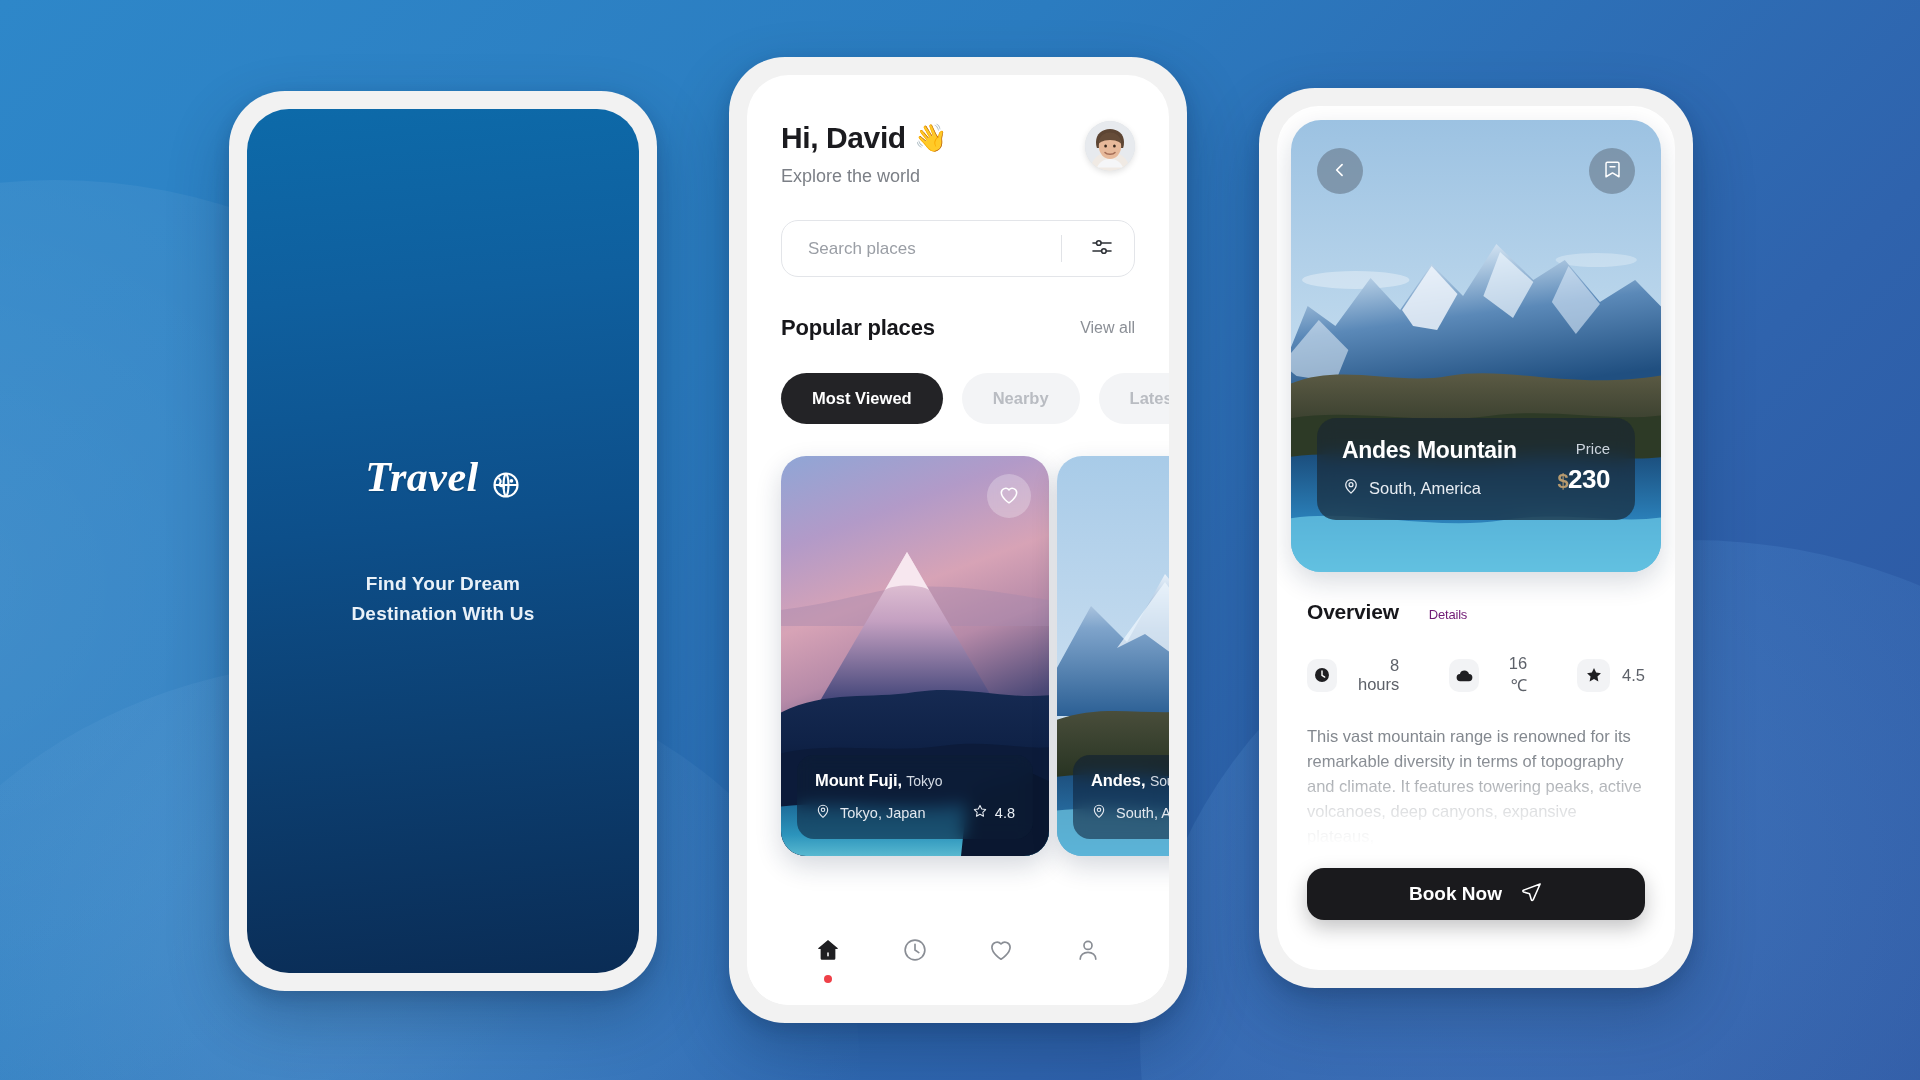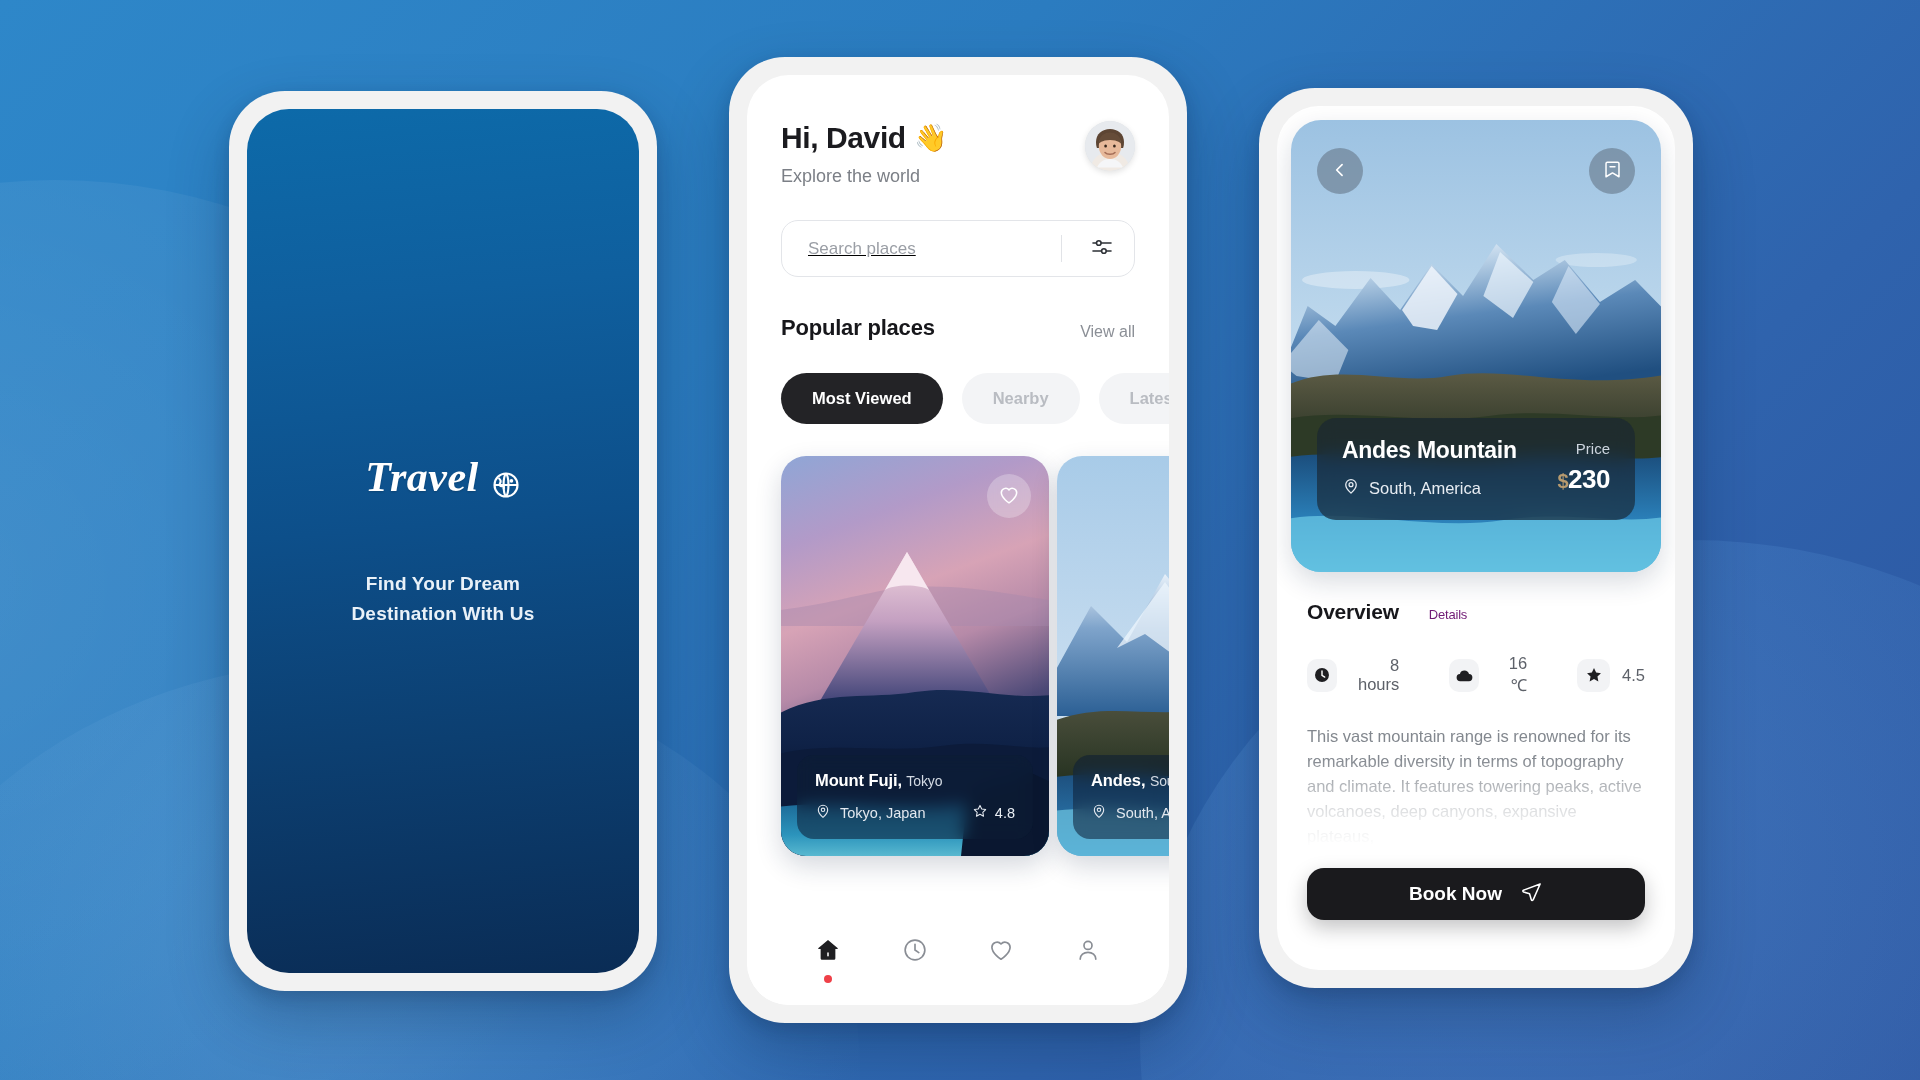--- a/index.html
+++ b/index.html
@@ -72,29 +72,29 @@
   .greet-title { font-size:30px; font-weight:700; color:#1b1b1f; letter-spacing:-0.4px; display:flex; align-items:center; gap:9px; }
   .wave { font-size:27px; line-height:1; }
   .greet-sub { margin-top:11px; font-size:18px; color:#7b7f86; font-weight:400; }
   .avatar {
     width:50px; height:50px; border-radius:50%; overflow:hidden; flex:0 0 auto;
     background:#dfe3e8; box-shadow:0 2px 6px rgba(0,0,0,0.12); position:relative;
   }
   .avatar svg { display:block; width:100%; height:100%; }
 
   .search-row { margin-top:33px; display:flex; align-items:center;
-    border:1.5px solid #e3e5e9; border-radius:17px; height:57px; padding:0 6px 0 26px;text-decoration:underline; }
+    border:1.5px solid #e3e5e9; border-radius:17px; height:57px; padding:0 6px 0 26px; }
   .search-input { flex:1; border:none; outline:none; font-size:17px; color:#4a4d53;
     font-family:"Liberation Sans", sans-serif; background:transparent; }
   .search-input::placeholder { color:#9a9ea5; }
   .search-divider { width:1.5px; height:27px; background:#e1e3e7; margin-right:20px; }
   .filter-btn { width:40px; height:40px; display:flex; align-items:center; justify-content:center;
     background:transparent; border:none; cursor:pointer; margin-right:6px; }
 
-  .section-row { margin-top:38px; display:flex; align-items:flex-end; justify-content:space-between; }
+  .section-row { margin-top:38px; display:flex; align-items:center; justify-content:space-between; }
   .section-title { font-size:22px; font-weight:700; color:#17171b; letter-spacing:-0.2px; }
   .view-all { font-size:16px; color:#8b8f96; cursor:pointer; }
 
   .chips { margin-top:32px; display:flex; gap:19px; padding-left:34px; }
   .chip { height:51px; padding:0 31px; border-radius:26px; display:flex; align-items:center;
     font-size:16.5px; font-weight:600; background:#f3f4f6; color:#b9bcc2; white-space:nowrap; cursor:pointer; border:none;
     font-family:"Liberation Sans", sans-serif; }
   .chip.active { background:#232326; color:#ffffff; }
 
   .cards { margin-top:32px; display:flex; gap:8px; padding-left:34px; }

